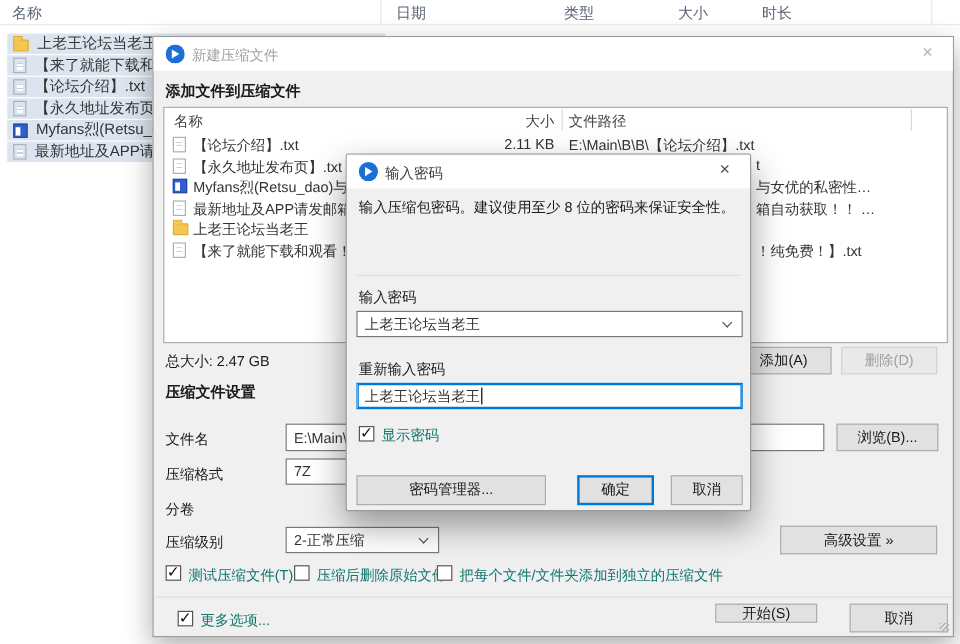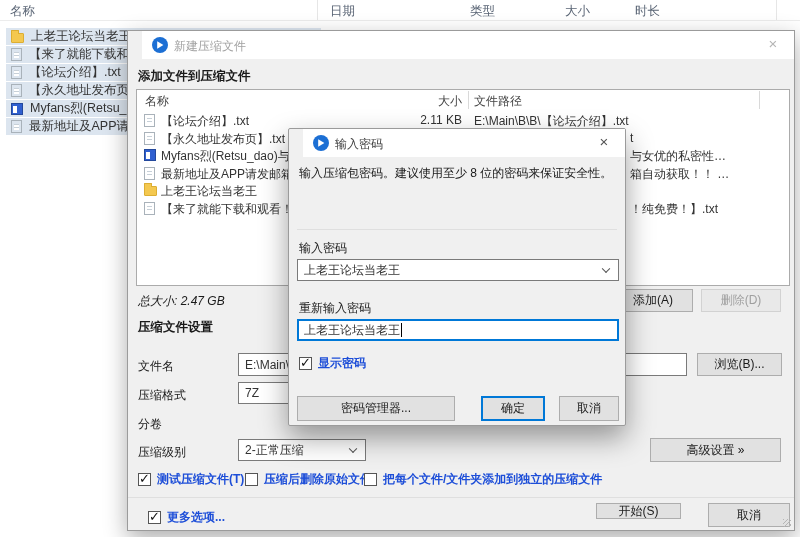--- a/index.html
+++ b/index.html
@@ -20,35 +20,35 @@
   
   .fi { flex:0 0 auto; display:inline-block; }
   .icon-txt { width:11px; height:13px; background:#fff; border:1px solid #a9b2ba; padding:3px 2px 2px;
               background-image:repeating-linear-gradient(to bottom,#c7d0d8 0 1px,#fff 1px 3px); background-clip:content-box; }
   .icon-folder { width:13px; height:10px; background:#f4c84f; border:1px solid #dcae33; border-radius:1px; position:relative; margin-top:2px;}
   .icon-folder::before { content:''; position:absolute; top:-4px; left:-1px; width:6px; height:3px; background:#f4c84f; border:1px solid #dcae33; border-bottom:none; border-radius:1px 1px 0 0; }
   .icon-media { width:12px; height:12px; background:#2f5fd0; border:1px solid #23489c; position:relative; }
   .icon-media::after { content:''; position:absolute; left:1px; top:2px; width:4px; height:7px; background:#fff; }
   
   .dlg { position:absolute; background:#f0f0f0; border:1px solid #9b9b9b; box-shadow:0 8px 22px rgba(0,0,0,.32); }
-  .dlg-titlebar { position:absolute; left:14px; top:0; right:0; height:28px; background:#fff; }
+  .dlg-titlebar { position:absolute; left:0; top:0; right:0; height:28px; background:#fff; }
   .dlg-title { position:absolute; left:32px; top:7px; font-size:12px; }
   .dlg-close { position:absolute; right:0; top:0; width:42px; height:28px; text-align:center; line-height:26px; font-size:15px; }
   .app-icon { position:absolute; left:10px; top:6px; width:16px; height:16px; }
   
   .btn { position:absolute; background:#e1e1e1; border:1px solid #adadad; text-align:center; font-size:12px; color:#1a1a1a; display:flex; align-items:center; justify-content:center; }
   .btn.default { border:2px solid #0078d7; }
   .btn.disabled { background:#e9e9e9; border-color:#d2d2d2; color:#9f9f9f; }
   
   .field { position:absolute; background:#fff; border:1px solid #7a7a7a; display:flex; align-items:center; padding:0 6px; white-space:nowrap; overflow:hidden; }
   .field.focus { border:1px solid #0078d7; box-shadow:0 0 0 1px #0078d7 inset; }
   .chev { position:absolute; right:9px; top:50%; width:6px; height:6px; border-right:1px solid #555; border-bottom:1px solid #555; transform:translateY(-70%) rotate(45deg); }
   .caret { display:inline-block; width:1px; height:14px; background:#000; margin-left:1px; }
   
-  .cbwrap { position:absolute; display:flex; align-items:center; font-size:12px; color:#1d4ed8;font-weight:bold; }
+  .cbwrap { position:absolute; display:flex; font-size:12px; color:#0f766e; }
   .cb { width:13px; height:13px; background:#fff; border:1px solid #555; margin-right:6px; position:relative; flex:0 0 auto; }
   .cb.checked::after { content:'✓'; position:absolute; left:0px; top:-3px; font-size:13px; font-weight:bold; color:#111; }
   
   #archive-dialog { left:127px; top:30px; width:668px; height:501px; }
   #archive-dialog .dlg-title { color:#a2a2a2; }
   #archive-dialog .dlg-close { color:#b5b5b5; }
   .sec-label { position:absolute; left:10px; font-weight:bold; font-size:12.5px; color:#1a1a1a; }
   .arc-list { position:absolute; left:8px; top:58px; width:654px; height:197px; background:#fff; border:1px solid #ababab; overflow:hidden; }
   .arc-head { position:absolute; left:0; top:0; right:0; height:20px; color:#444; }
   .arc-col-name { position:absolute; left:8px; top:3px; }
@@ -161,21 +161,21 @@
             <span class="arc-name">上老王论坛当老王</span>
           </div>
           <div class="arc-row" style="top: 109.5px;">
             <span class="fi icon-txt"></span>
             <span class="arc-name">【来了就能下载和观看！纯免</span>
             <span class="arc-path pfrag">！纯免费！】.txt</span>
           </div>
         </div>
     </div>
 
-    <div class="form-label" style="top:262px;font-style:italic;">总大小: 2.47 GB</div>
+    <div class="form-label" style="top:262px;">总大小: 2.47 GB</div>
     <div class="btn" style="left:485px; top:258px; width:80px; height:23px;">添加(A)</div>
     <div class="btn disabled" style="left:573px; top:258px; width:80px; height:23px;">删除(D)</div>
 
     <div class="sec-label" style="top:288px;">压缩文件设置</div>
 
     <div class="form-label" style="top:327px;">文件名</div>
     <div class="field" style="left:110px; top:322px; width:449px; height:23px;">
       <span>E:\Main\</span>
     </div>
     <div class="btn" style="left:569px; top:322px; width:85px; height:23px;">浏览(B)...</div>

